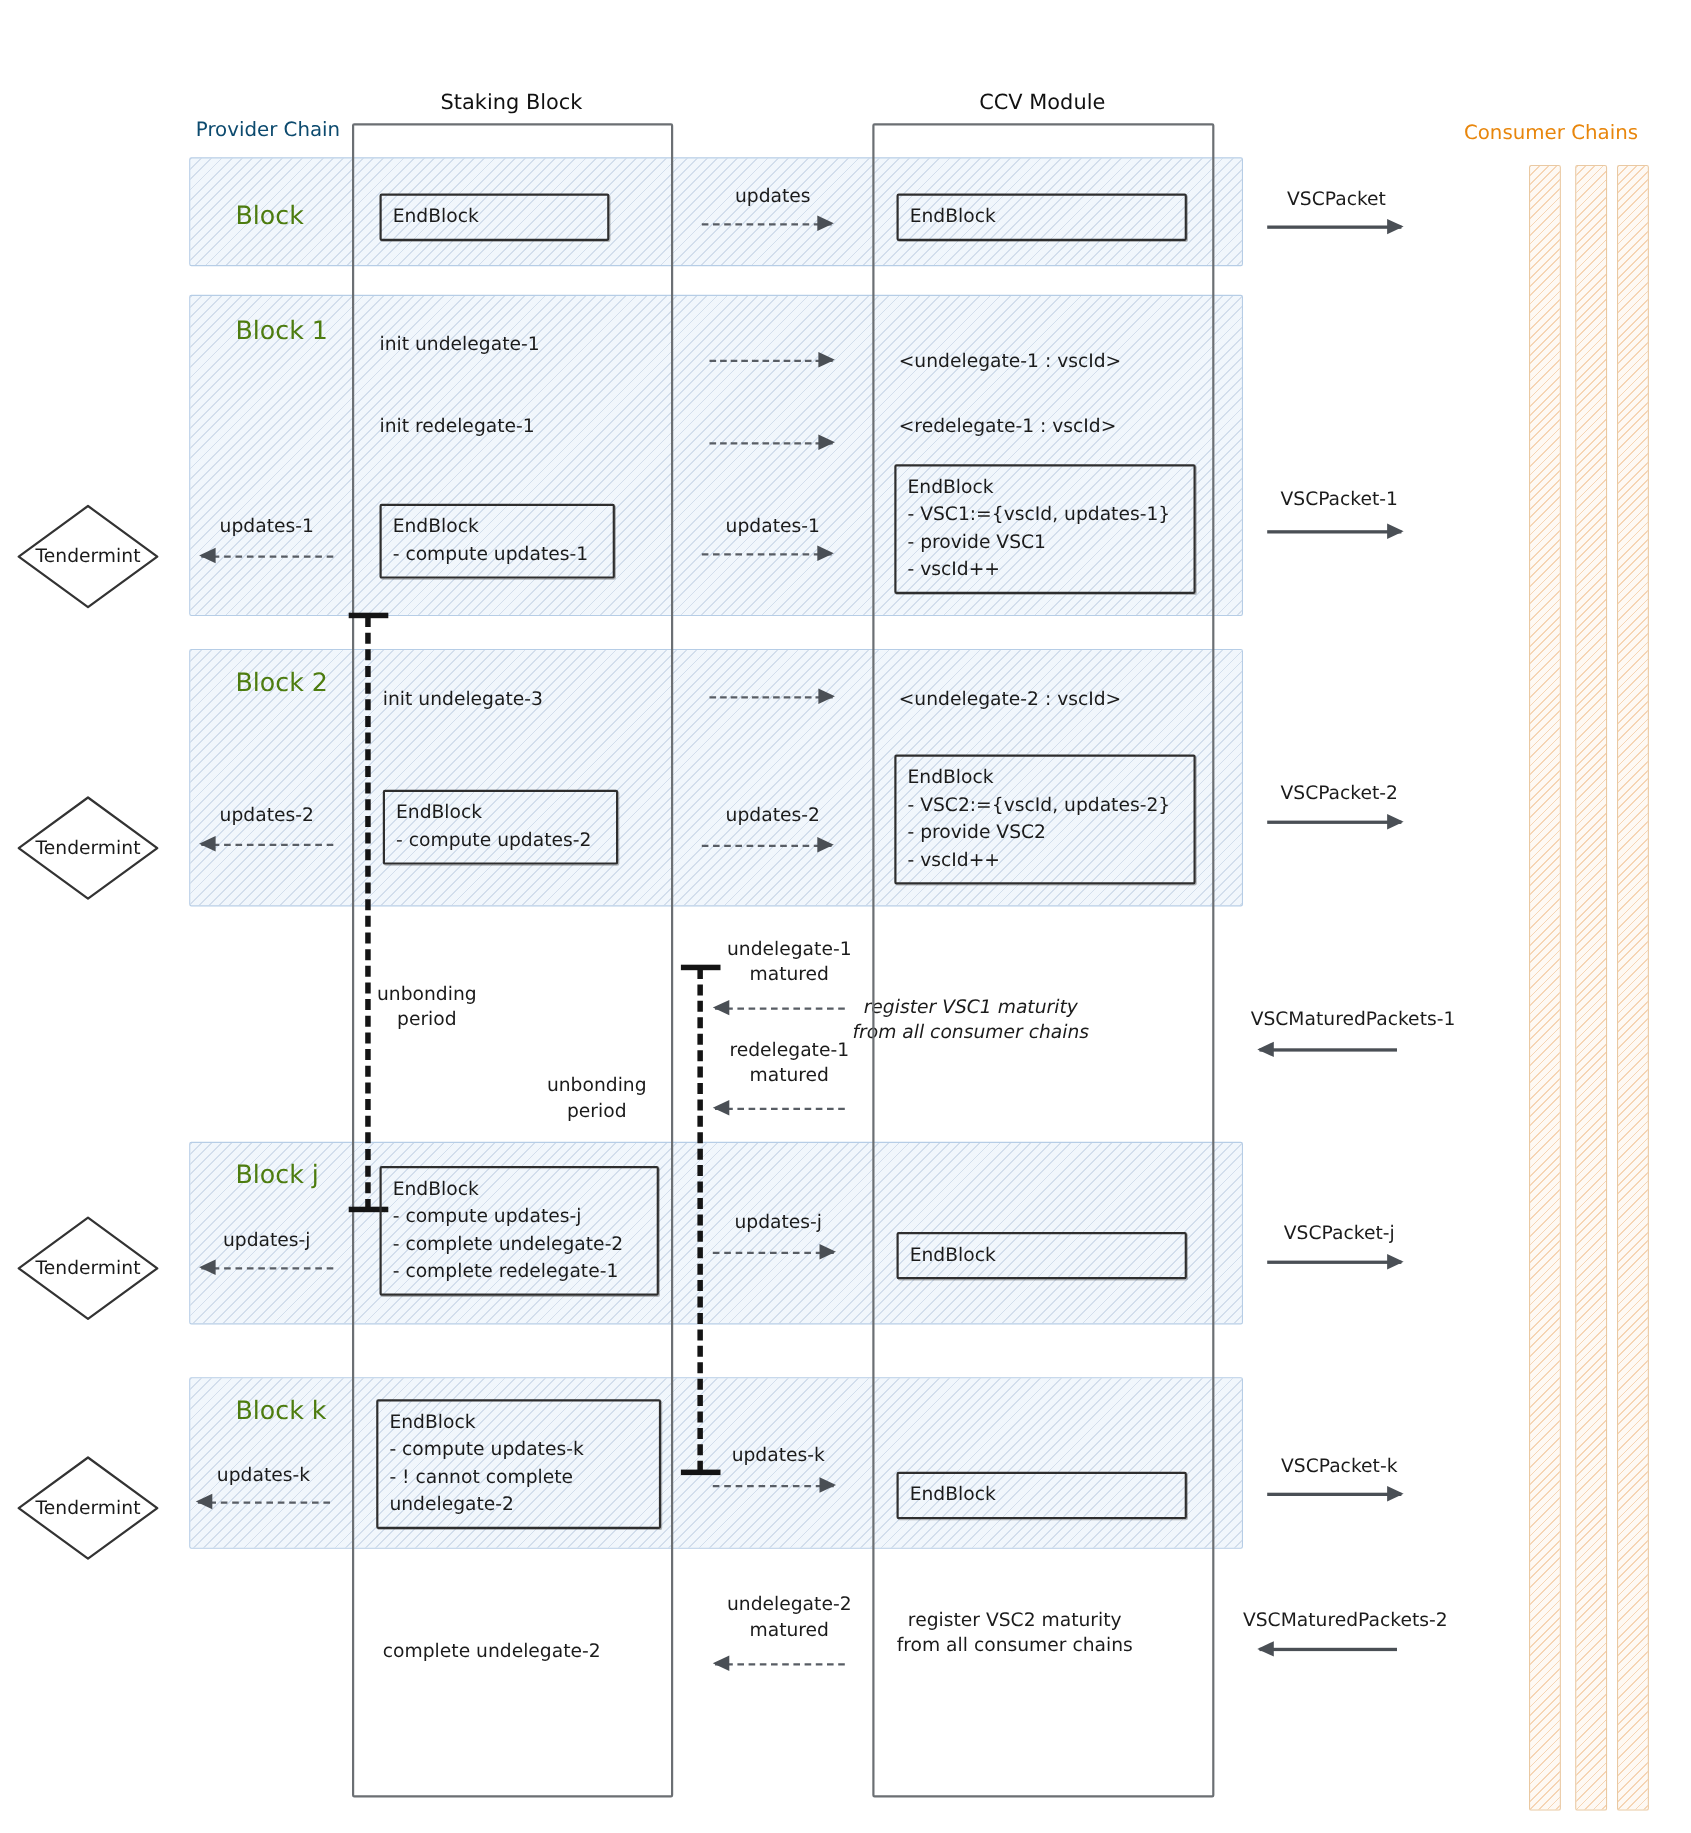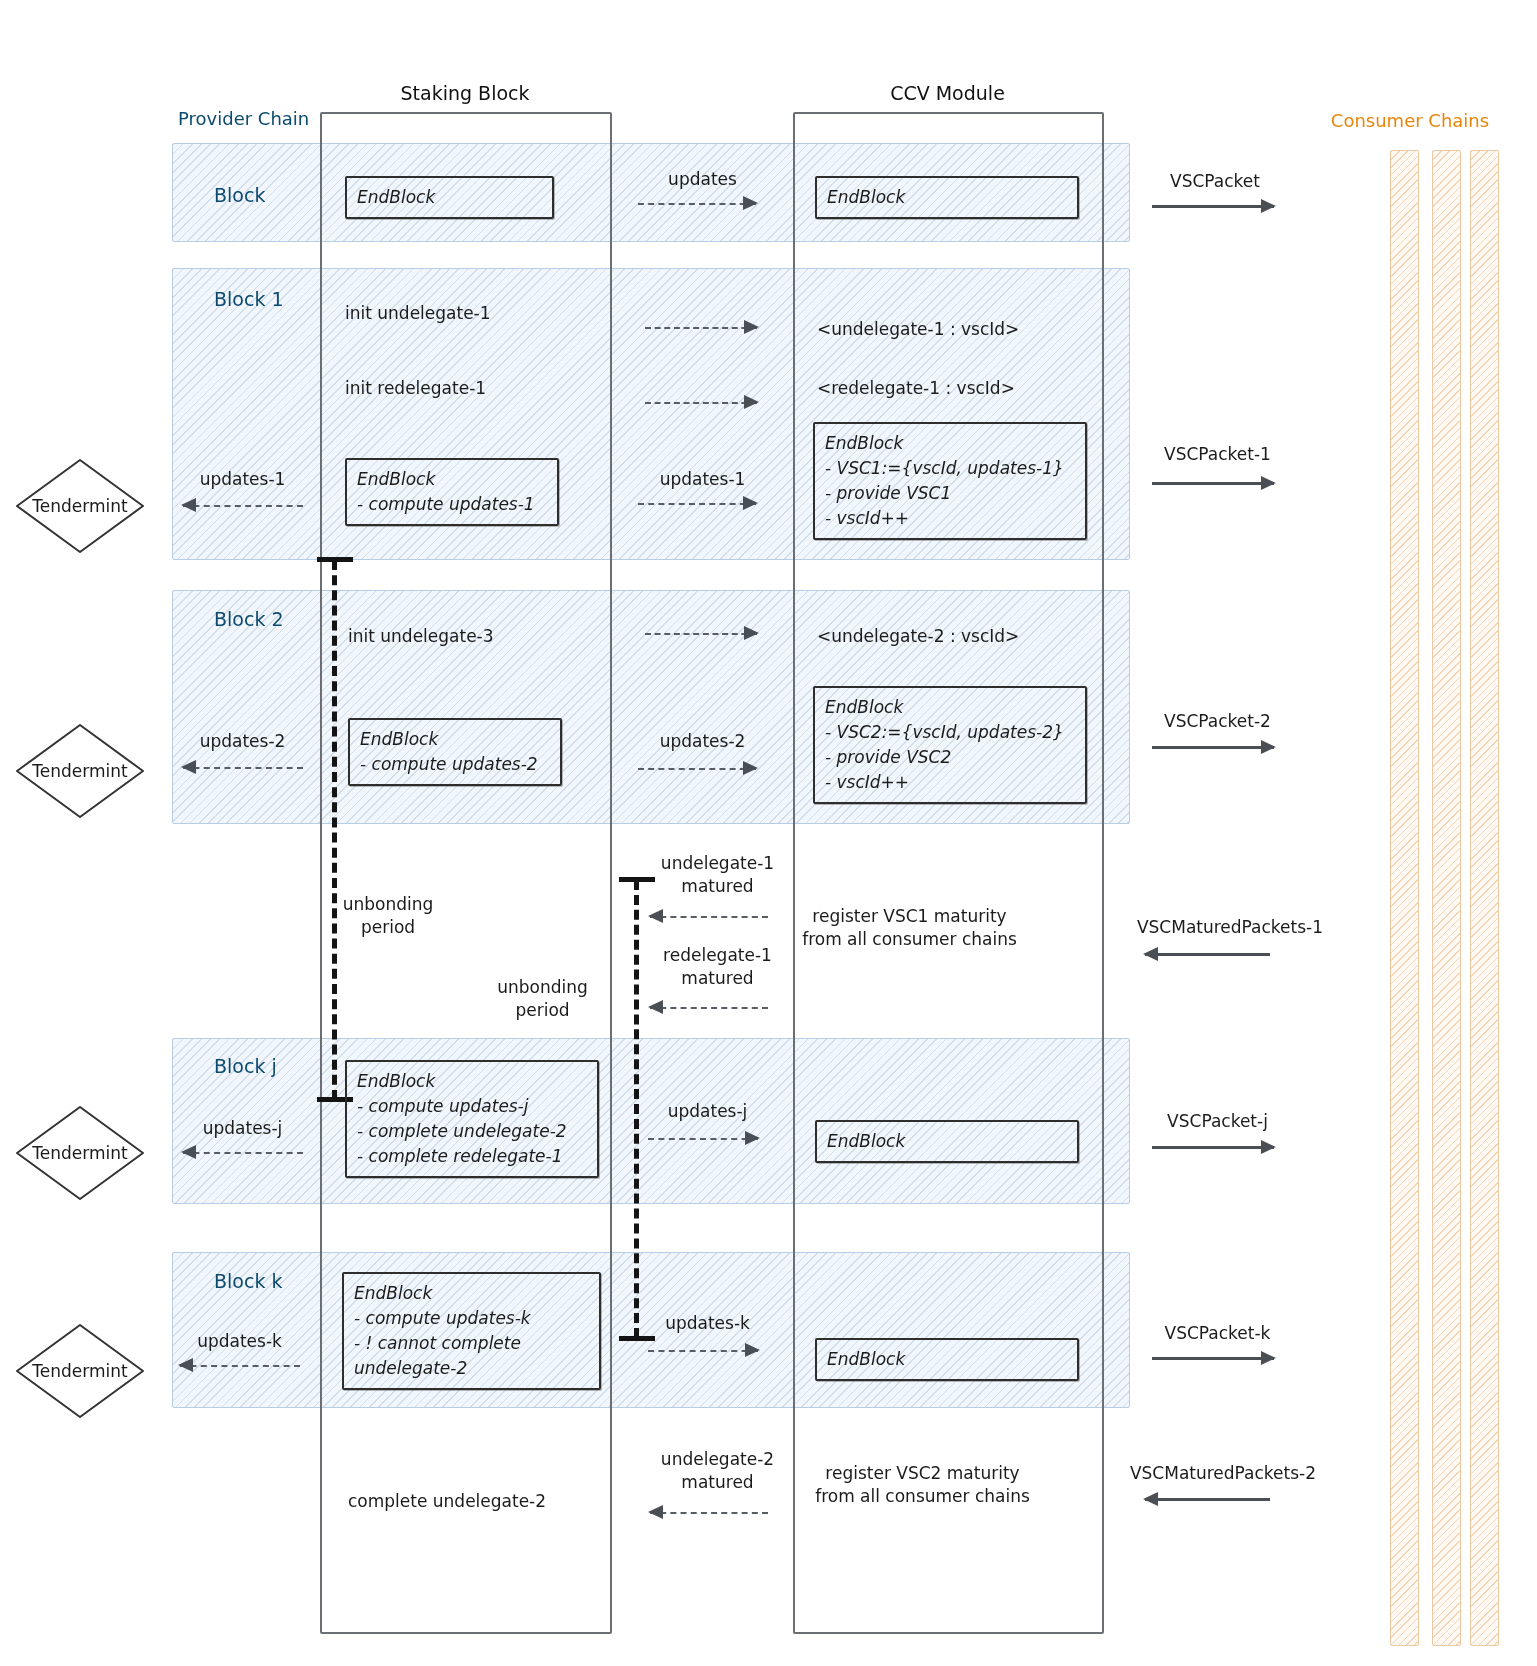--- a/index.html
+++ b/index.html
@@ -2,21 +2,21 @@
 <html><head>
 <meta charset="utf-8">
 <style>
   html,body{margin:0;padding:0;background:#fff;}
   #canvas{
     position:relative;width:1537px;height:1666px;background:#ffffff;
     font-family:"DejaVu Sans","Liberation Sans",sans-serif;color:#1b1b1b;overflow:hidden;
   }
   .lbl{position:absolute;font-size:17px;line-height:23px;white-space:nowrap;color:#1b1b1b;}
   .c{text-align:center;}
-  .block-lbl{position:absolute;font-size:19px;color:#0c4a6e;}
+  .block-lbl{position:absolute;font-size:23px;color:#4d7c0f;}
   .hdr{position:absolute;font-size:19px;color:#111;text-align:center;}
   .band{
     position:absolute;left:172px;width:956px;
     border:1px solid #b6cde6;border-radius:2px;
     background:repeating-linear-gradient(135deg,
       rgba(138,168,205,0.38) 0px, rgba(138,168,205,0.38) 1.2px,
       rgba(224,236,248,0.45) 1.2px, rgba(224,236,248,0.45) 6.5px);
     z-index:0;
   }
   .mod{
@@ -28,21 +28,20 @@
     border:1px solid #eac9a2;border-radius:2px;
     background:repeating-linear-gradient(135deg,
       rgba(238,178,118,0.55) 0px, rgba(238,178,118,0.55) 1.1px,
       rgba(253,244,234,0.55) 1.1px, rgba(253,244,234,0.55) 5.5px);
     z-index:0;
   }
   .box{
     position:absolute;border:2px solid #2e2e2e;border-radius:2px;
     padding:7px 10px;font-size:17px;line-height:25px;background:transparent;z-index:3;
     box-shadow:1px 1px 0 rgba(60,60,60,0.35);
-    font-style:italic;
   }
   .box div{white-space:nowrap;}
   .arrow{position:absolute;height:0;z-index:3;}
   .dash{border-top:2.6px dashed #585d64;}
   .solid{border-top:3.2px solid #4a4f55;}
   .ah-r{position:absolute;right:-2px;top:-9px;width:0;height:0;
     border-left:15px solid #4a4f55;border-top:7px solid transparent;border-bottom:7px solid transparent;}
   .ah-l{position:absolute;left:-2px;top:-9px;width:0;height:0;
     border-right:15px solid #4a4f55;border-top:7px solid transparent;border-bottom:7px solid transparent;}
   .dashline{position:absolute;width:0;border-left:5px dashed #141414;z-index:2;}
@@ -210,21 +209,21 @@
       <span class="ah-l"></span>
     </div>
   <div class="lbl c" style="left:655px;top:944px;width:125px;white-space:normal;">
     <div>redelegate-1</div>
     <div>matured</div>
   </div>
   <div class="arrow dash" style="left:650px;top:1007px;width:118px;">
       <span class="ah-l"></span>
     </div>
 
-  <div class="lbl c" style="left:782px;top:905px;width:255px;white-space:normal;">
+  <div class="lbl c" style="left:755px;top:905px;width:255px;white-space:normal;font-style:italic;">
     <div>register VSC1 maturity</div>
     <div>from all consumer chains</div>
   </div>
   <div class="lbl c" style="left:1125px;top:916px;width:210px;">VSCMaturedPackets-1</div>
   <div class="arrow solid" style="left:1145px;top:953px;width:125px;">
       <span class="ah-l"></span>
     </div>
 
   <div class="block-lbl" style="left:214px;top:1055px;">Block j</div>
   <div class="lbl c" style="left:185px;top:1117px;width:115px;">updates-j</div>

